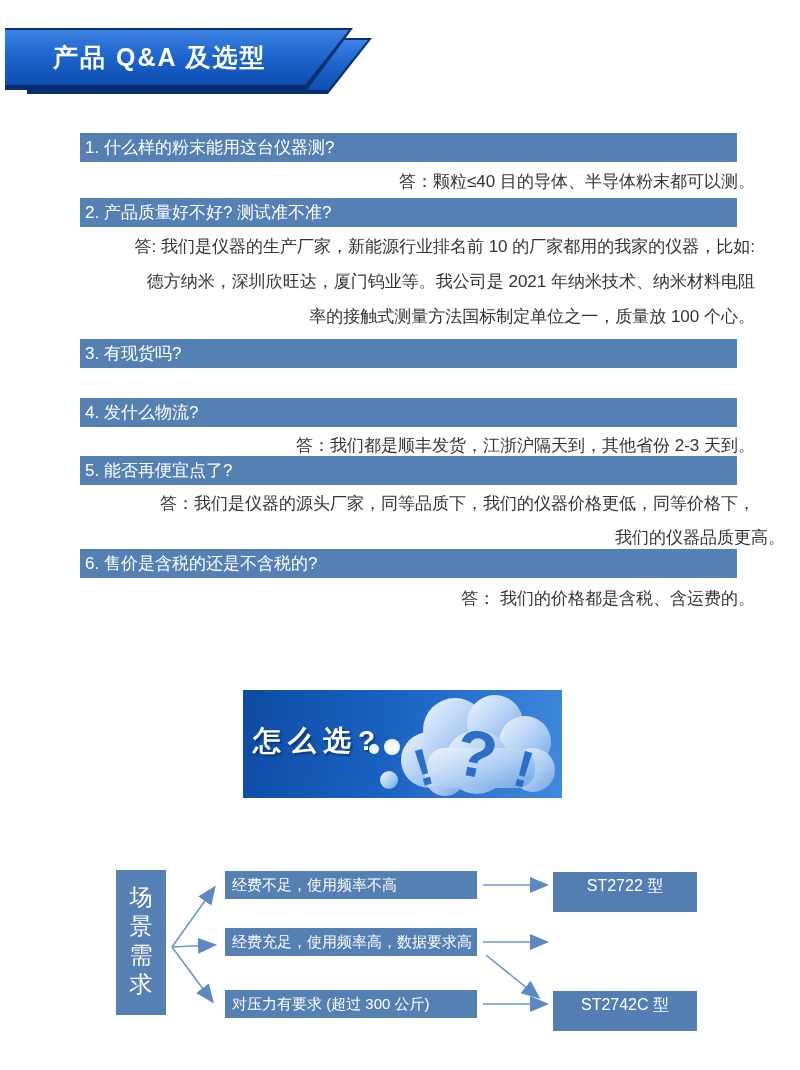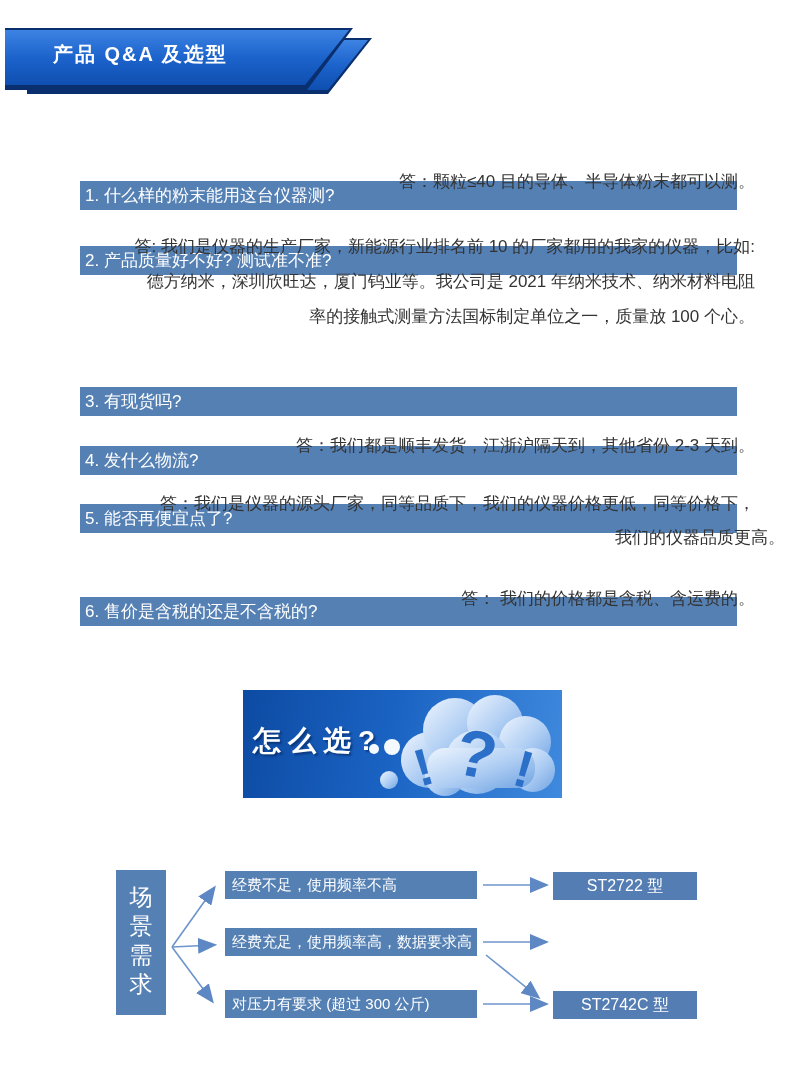--- a/index.html
+++ b/index.html
@@ -14,27 +14,27 @@
   .b-back-navy{left:22px;top:10px;width:345px;height:56px;background:#0a2f6e;
     clip-path:polygon(0 0,100% 0,calc(100% - 44px) 100%,0 100%);}
   .b-back-blue{left:22px;top:12px;width:341px;height:50px;
     background:linear-gradient(180deg,#3d83e3 0%,#1c63cc 50%,#0f4fb0 100%);
     clip-path:polygon(0 0,100% 0,calc(100% - 40px) 100%,0 100%);}
   .b-front-navy{left:0;top:0;width:348px;height:62px;background:#0a2f6e;
     clip-path:polygon(0 0,100% 0,calc(100% - 46px) 100%,0 100%);}
   .b-front-blue{left:0;top:2px;width:344px;height:55px;
     background:linear-gradient(180deg,#3d83e3 0%,#1c63cc 50%,#0f4fb0 100%);
     clip-path:polygon(0 0,100% 0,calc(100% - 44px) 100%,0 100%);}
-  .b-title{position:absolute;left:48px;top:13px;color:#ffffff;font-size:20px;
+  .b-title{position:absolute;left:48px;top:13px;color:#ffffff;font-size:25px;
     font-weight:bold;letter-spacing:2px;white-space:nowrap;}
 
   
   .qbar{position:absolute;left:80px;width:657px;height:29px;background:#5580b4;
     color:#ffffff;font-size:17px;line-height:29px;padding-left:5px;box-sizing:border-box;
-    white-space:nowrap;overflow:hidden;margin-top:48px;}
+    white-space:nowrap;overflow:hidden;}
   .ans{position:absolute;left:95px;width:660px;color:#333333;font-size:17px;
     line-height:26px;white-space:nowrap;text-align:right;}
   .ans.indent2{left:125px;}
 
   
   .choose{position:absolute;left:243px;top:690px;width:319px;height:108px;
     background:linear-gradient(100deg,#0d4ba3 0%,#1a62c2 45%,#3f8ade 100%);
     overflow:hidden;}
   .choose-text{position:absolute;left:10px;top:32px;color:#ffffff;font-size:28px;
     font-weight:bold;letter-spacing:7px;white-space:nowrap;
@@ -44,21 +44,21 @@
   .dot2{left:141px;top:49px;width:16px;height:16px;}
   .cloud-svg{position:absolute;right:0;top:0;}
 
   
   .scene-box{position:absolute;left:116px;top:870px;width:50px;height:145px;
     background:#5580b4;color:#ffffff;font-size:23px;line-height:29px;text-align:center;
     white-space:pre-line;padding-top:13px;box-sizing:border-box;}
   .cond{position:absolute;left:225px;width:252px;height:28px;background:#5580b4;
     color:#ffffff;font-size:15px;line-height:28px;padding-left:7px;box-sizing:border-box;
     white-space:nowrap;overflow:hidden;}
-  .res{position:absolute;left:553px;width:144px;height:28px;background:#537db3;
+  .res{position:absolute;left:553px;width:144px;height:40px;background:#537db3;
     color:#ffffff;font-size:16px;line-height:28px;text-align:center;white-space:nowrap;}
   .flow-arrows{position:absolute;left:0;top:855px;}
 </style>
 </head>
 <body>
 
 <div class="page">
 
   <div class="banner">
     <div class="shape b-back-navy"></div>

